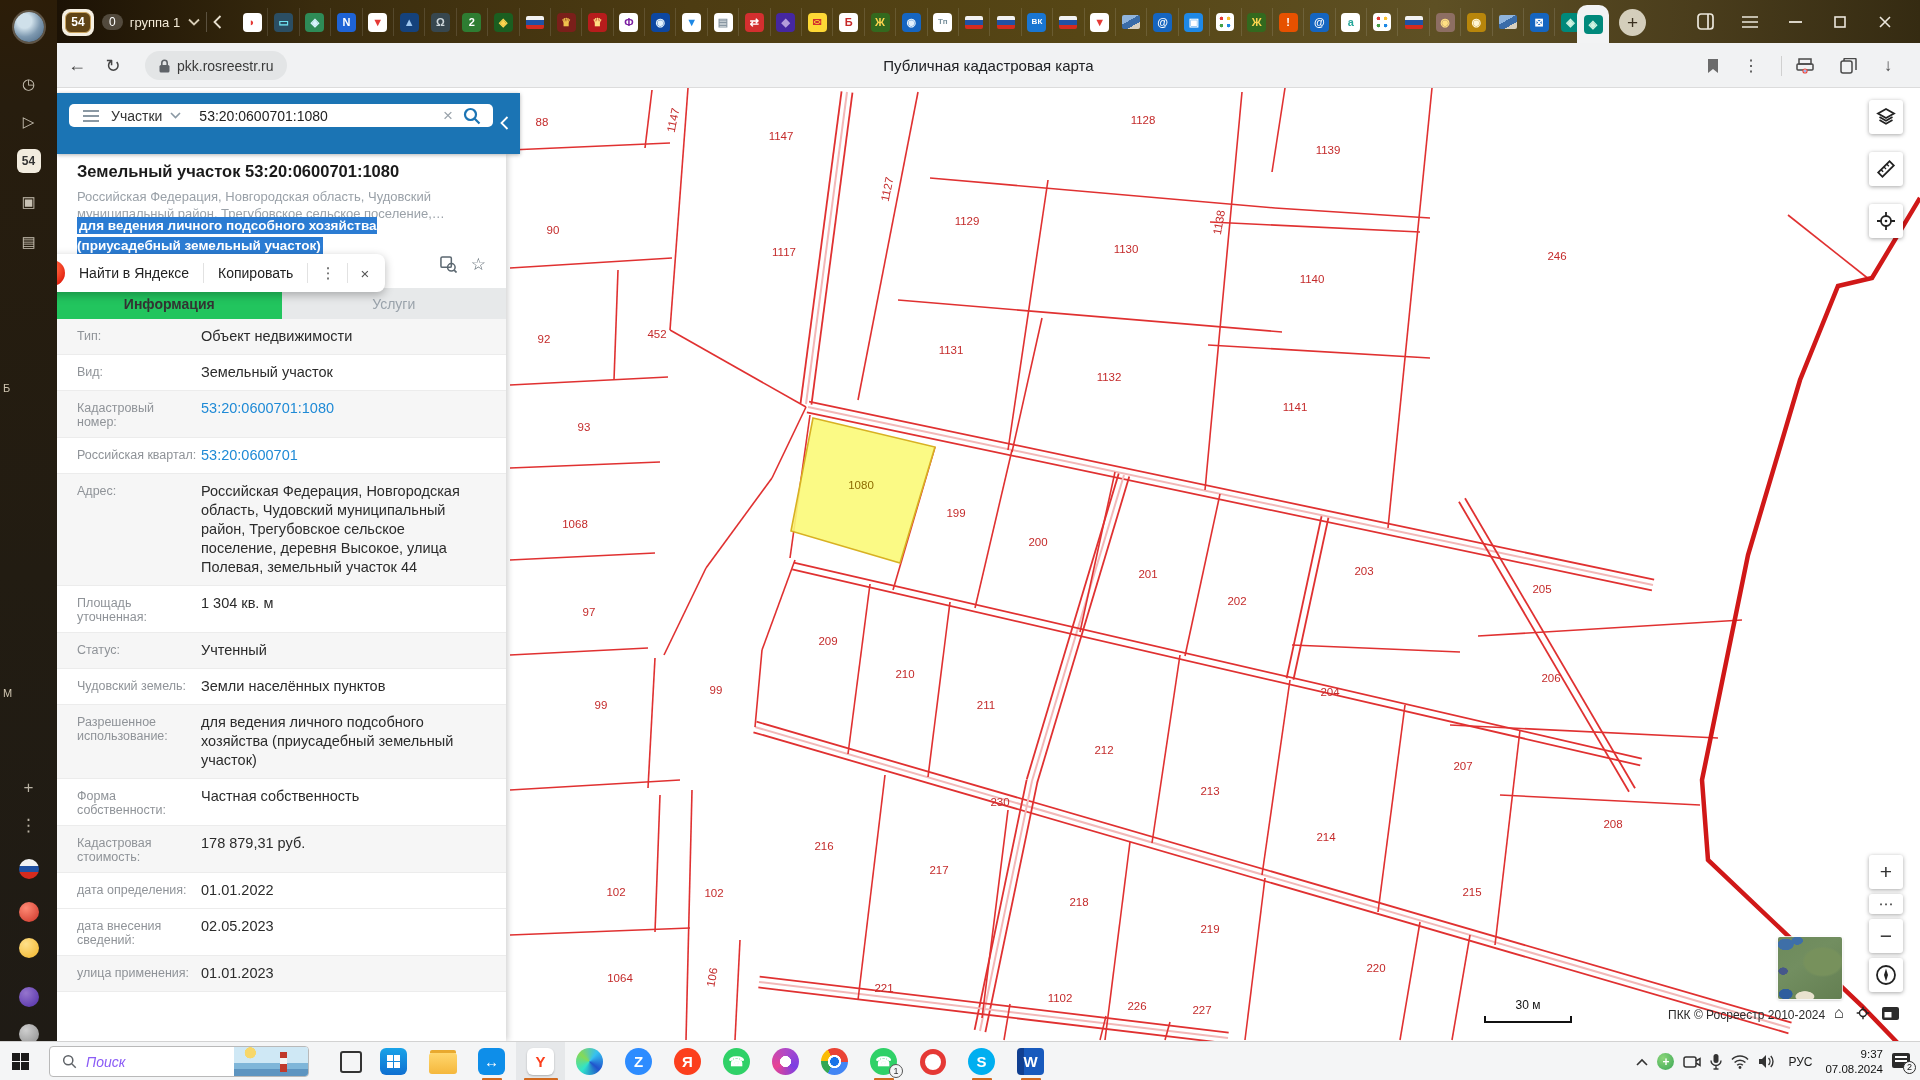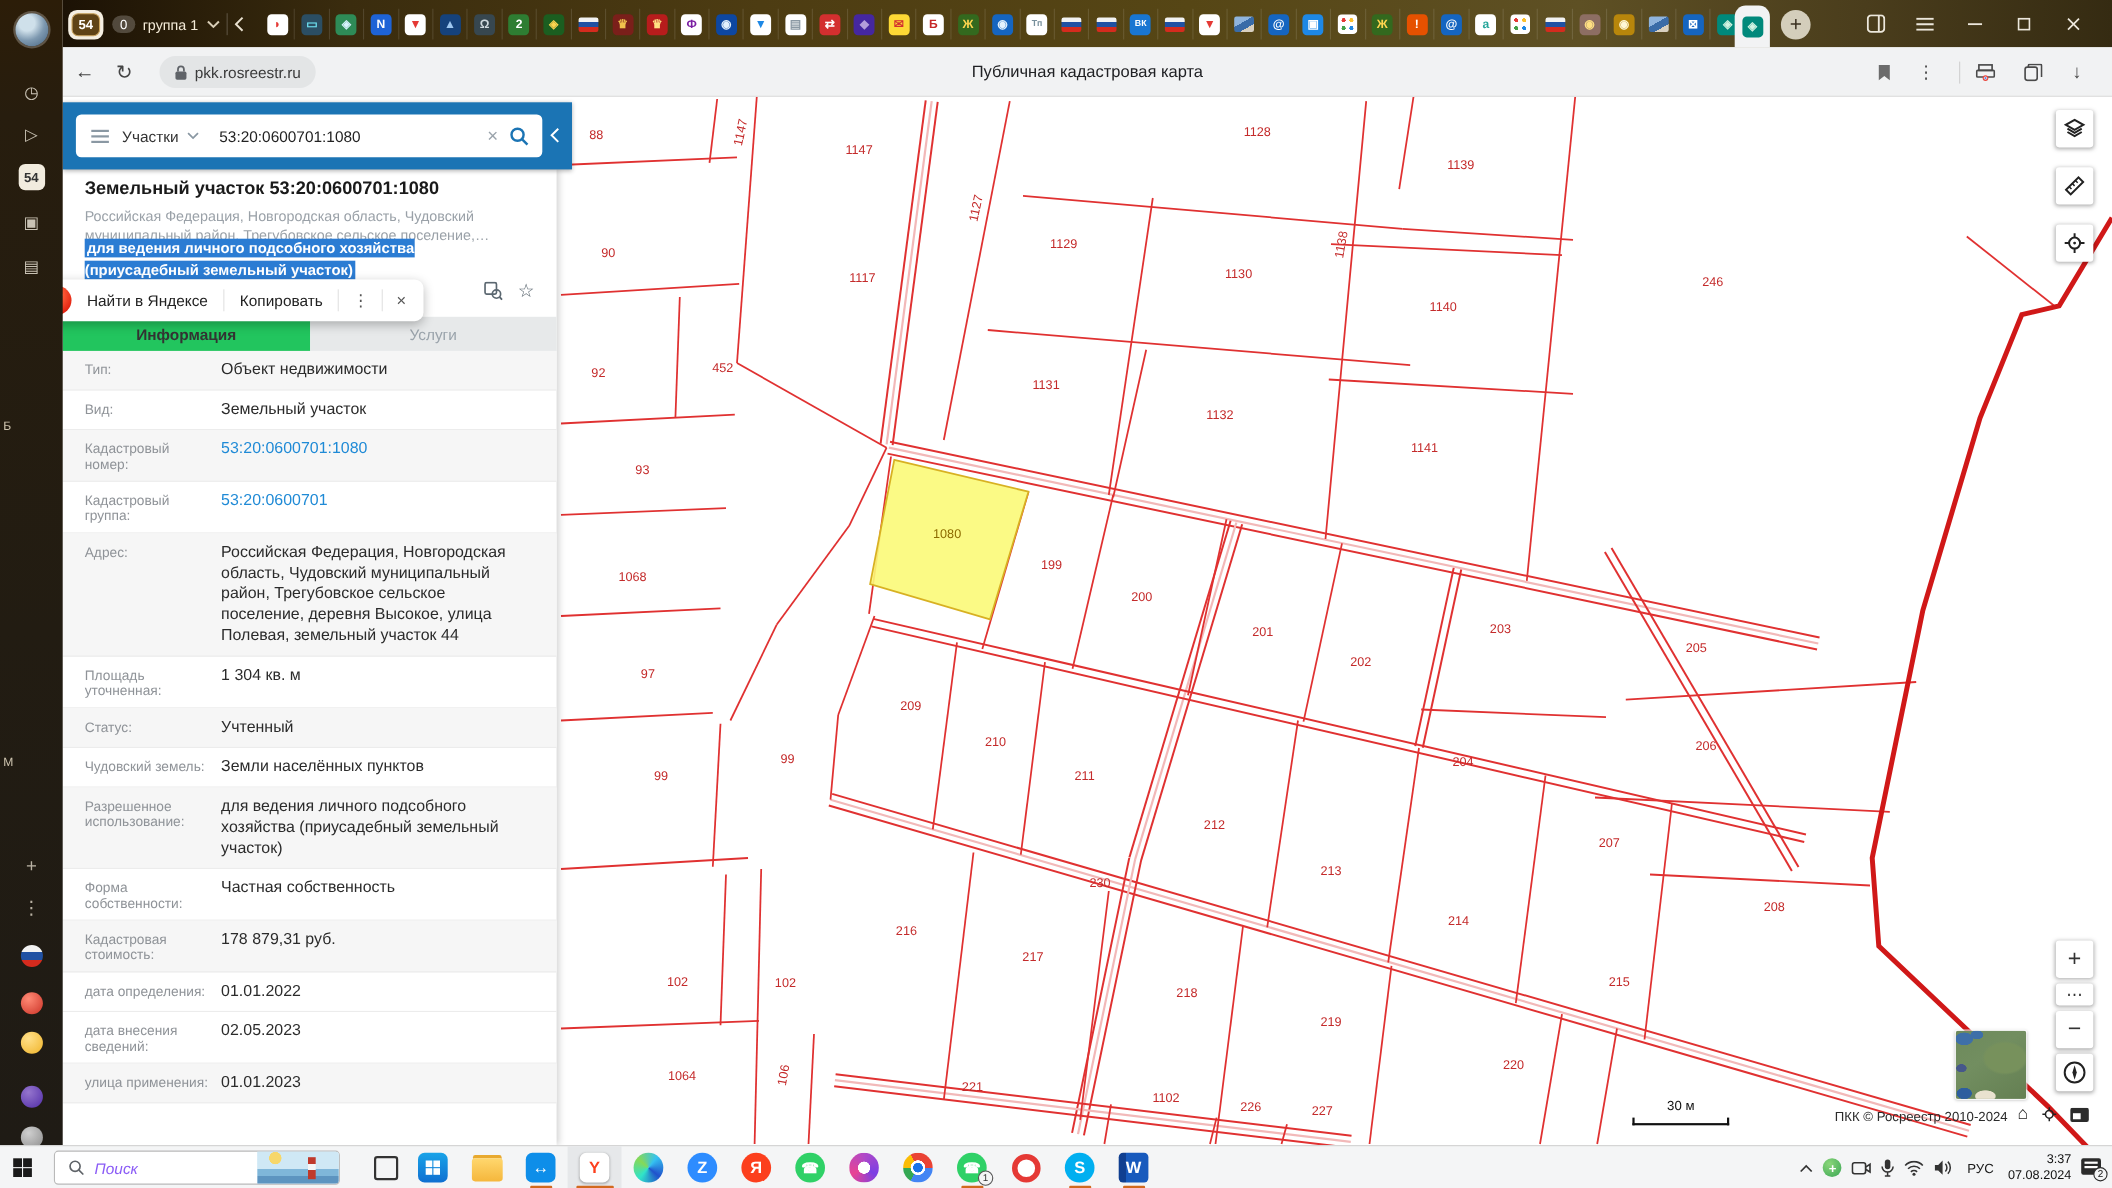--- a/index.html
+++ b/index.html
@@ -85,21 +85,21 @@
     display:flex; align-items:center; padding:0 14px; gap:7px; cursor:pointer; }
   #url-text { font-size:14px; color:#3a3a3a; }
   #page-title { position:absolute; left:0; width:100%; top:0; height:45px; display:flex; align-items:center;
     justify-content:center; font-size:15px; color:#202124; pointer-events:none; }
   .addr-right { position:absolute; top:0; height:45px; display:flex; align-items:center;
     justify-content:center; width:34px; color:#4a4a4a; cursor:pointer; }
 
   
   #searchbar { position:absolute; left:57px; top:93px; width:463px; height:61px; background:#1b74b4;
     z-index:6; box-shadow:0 1px 4px rgba(0,0,0,.3); }
-  #search-input { position:absolute; left:12px; top:11px; width:424px; height:39px; background:#fff;
+  #search-input { position:absolute; left:12px; top:11px; width:424px; height:23px; background:#fff;
     border-radius:5px; display:flex; align-items:center; }
   .hamb { width:16px; height:12px; border-top:2px solid #8a98a3; border-bottom:2px solid #8a98a3;
     background:linear-gradient(#8a98a3,#8a98a3) center/100% 2px no-repeat; margin:0 12px 0 14px; cursor:pointer; }
   #search-cat { font-size:14px; color:#333; cursor:pointer; }
   #search-query { font-size:14px; color:#222; margin-left:18px; flex:1; }
   #collapse-btn { position:absolute; right:6px; top:16px; width:20px; height:28px; display:flex;
     align-items:center; justify-content:center; cursor:pointer; }
 
   
   #panel { position:absolute; left:57px; top:154px; width:449px; height:887px; background:#fff; z-index:5;
@@ -666,21 +666,21 @@
       </div>
       <div class="prow" style="min-height: 35px;">
         <div class="plabel">Вид:</div>
         <div class="pvalue">Земельный участок</div>
       </div>
       <div class="prow alt" style="min-height: 35px;">
         <div class="plabel">Кадастровый номер:</div>
         <div class="pvalue link">53:20:0600701:1080</div>
       </div>
       <div class="prow" style="min-height: 35px;">
-        <div class="plabel">Кадастровый группа:</div>
+        <div class="plabel">Российская квартал:</div>
         <div class="pvalue link">53:20:0600701</div>
       </div>
       <div class="prow alt" style="min-height: 110px;">
         <div class="plabel">Адрес:</div>
         <div class="pvalue">Российская Федерация, Новгородская область, Чудовский муниципальный район, Трегубовское сельское поселение, деревня Высокое, улица Полевая, земельный участок 44</div>
       </div>
       <div class="prow" style="min-height: 35px;">
         <div class="plabel">Площадь уточненная:</div>
         <div class="pvalue">1 304 кв. м</div>
       </div>
@@ -821,21 +821,21 @@
         </svg>
       </span>
     <span class="tray-ico">
       <svg width="17" height="15" viewBox="0 0 17 15">
           <path d="M1 5 h3 l4 -4 v13 l-4 -4 h-3 Z" fill="#333"></path>
       <path d="M10.5 4 a5 5 0 0 1 0 7 M12.8 2 a8 8 0 0 1 0 11" fill="none" stroke="#333" stroke-width="1.4"></path>
         </svg>
       </span>
     <span id="tray-lang">РУС</span>
     <span id="tray-clock">
-      <div>3:37</div>
+      <div>9:37</div>
       <div>07.08.2024</div>
     </span>
     <span id="notif">
       <span class="sq"></span>
       <span class="b2">2</span>
     </span>
   </div>
 </div>
 
 </body></html>

